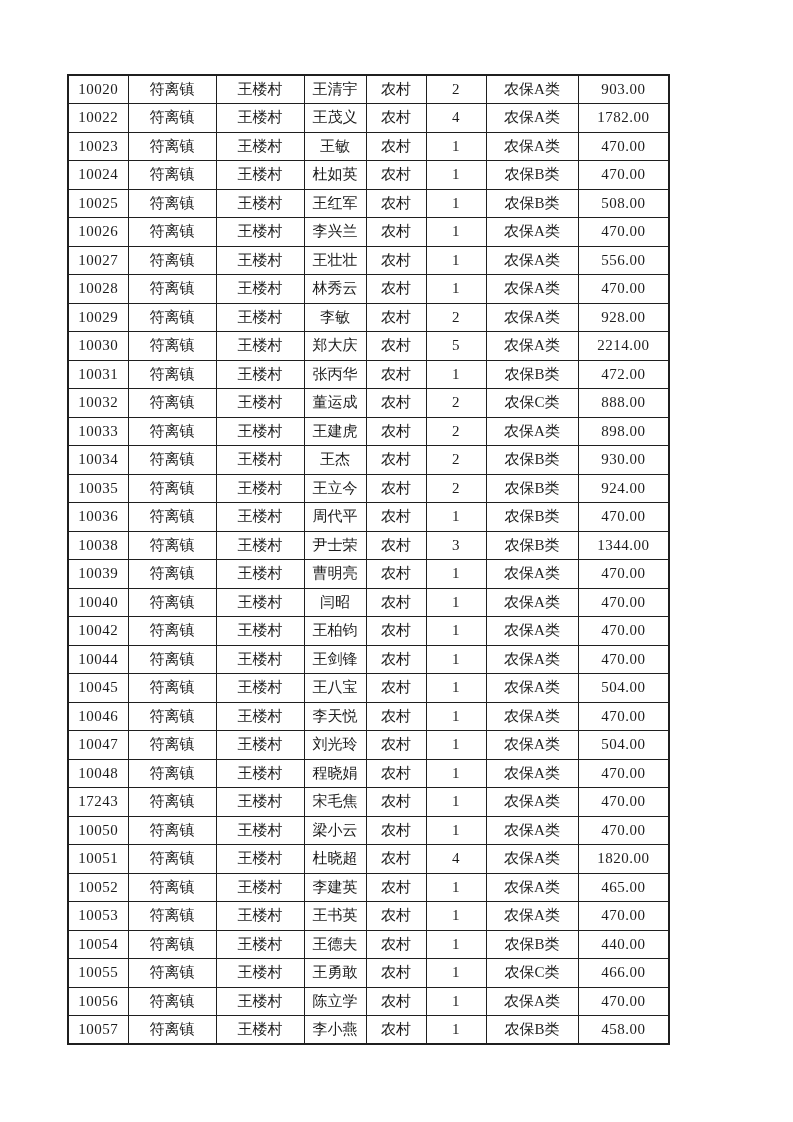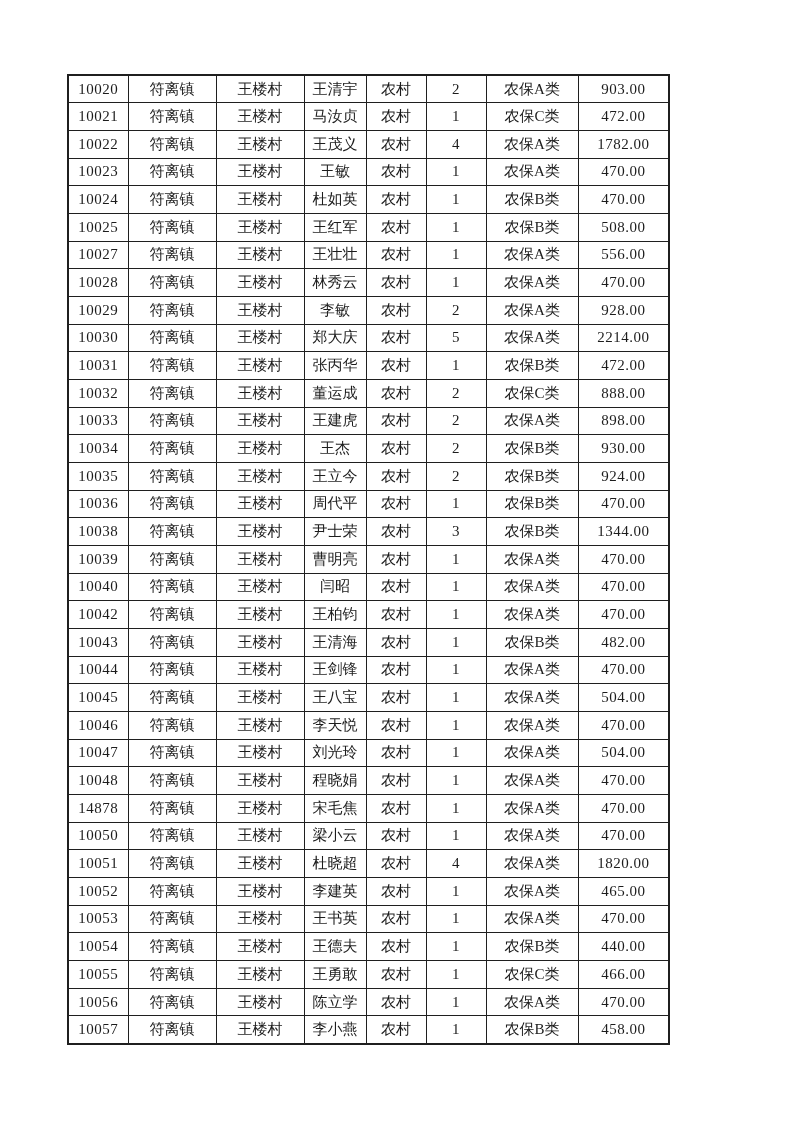--- a/index.html
+++ b/index.html
@@ -64,30 +64,20 @@
           <td class="num">10020</td>
           <td>符离镇</td>
           <td>王楼村</td>
           <td>王清宇</td>
           <td>农村</td>
           <td class="num">2</td>
           <td>农保A类</td>
           <td class="num">903.00</td>
         </tr>
         <tr>
-          <td class="num">10021</td>
-          <td>符离镇</td>
-          <td>王楼村</td>
-          <td>马汝贞</td>
-          <td>农村</td>
-          <td class="num">1</td>
-          <td>农保C类</td>
-          <td class="num">472.00</td>
-        </tr>
-        <tr>
           <td class="num">10022</td>
           <td>符离镇</td>
           <td>王楼村</td>
           <td>王茂义</td>
           <td>农村</td>
           <td class="num">4</td>
           <td>农保A类</td>
           <td class="num">1782.00</td>
         </tr>
         <tr>
@@ -112,20 +102,30 @@
         </tr>
         <tr>
           <td class="num">10025</td>
           <td>符离镇</td>
           <td>王楼村</td>
           <td>王红军</td>
           <td>农村</td>
           <td class="num">1</td>
           <td>农保B类</td>
           <td class="num">508.00</td>
+        </tr>
+        <tr>
+          <td class="num">10026</td>
+          <td>符离镇</td>
+          <td>王楼村</td>
+          <td>李兴兰</td>
+          <td>农村</td>
+          <td class="num">1</td>
+          <td>农保A类</td>
+          <td class="num">470.00</td>
         </tr>
         <tr>
           <td class="num">10027</td>
           <td>符离镇</td>
           <td>王楼村</td>
           <td>王壮壮</td>
           <td>农村</td>
           <td class="num">1</td>
           <td>农保A类</td>
           <td class="num">556.00</td>
@@ -254,30 +254,20 @@
           <td class="num">10042</td>
           <td>符离镇</td>
           <td>王楼村</td>
           <td>王柏钧</td>
           <td>农村</td>
           <td class="num">1</td>
           <td>农保A类</td>
           <td class="num">470.00</td>
         </tr>
         <tr>
-          <td class="num">10043</td>
-          <td>符离镇</td>
-          <td>王楼村</td>
-          <td>王清海</td>
-          <td>农村</td>
-          <td class="num">1</td>
-          <td>农保B类</td>
-          <td class="num">482.00</td>
-        </tr>
-        <tr>
           <td class="num">10044</td>
           <td>符离镇</td>
           <td>王楼村</td>
           <td>王剑锋</td>
           <td>农村</td>
           <td class="num">1</td>
           <td>农保A类</td>
           <td class="num">470.00</td>
         </tr>
         <tr>
@@ -314,21 +304,21 @@
           <td class="num">10048</td>
           <td>符离镇</td>
           <td>王楼村</td>
           <td>程晓娟</td>
           <td>农村</td>
           <td class="num">1</td>
           <td>农保A类</td>
           <td class="num">470.00</td>
         </tr>
         <tr>
-          <td class="num">14878</td>
+          <td class="num">17243</td>
           <td>符离镇</td>
           <td>王楼村</td>
           <td>宋毛焦</td>
           <td>农村</td>
           <td class="num">1</td>
           <td>农保A类</td>
           <td class="num">470.00</td>
         </tr>
         <tr>
           <td class="num">10050</td>

